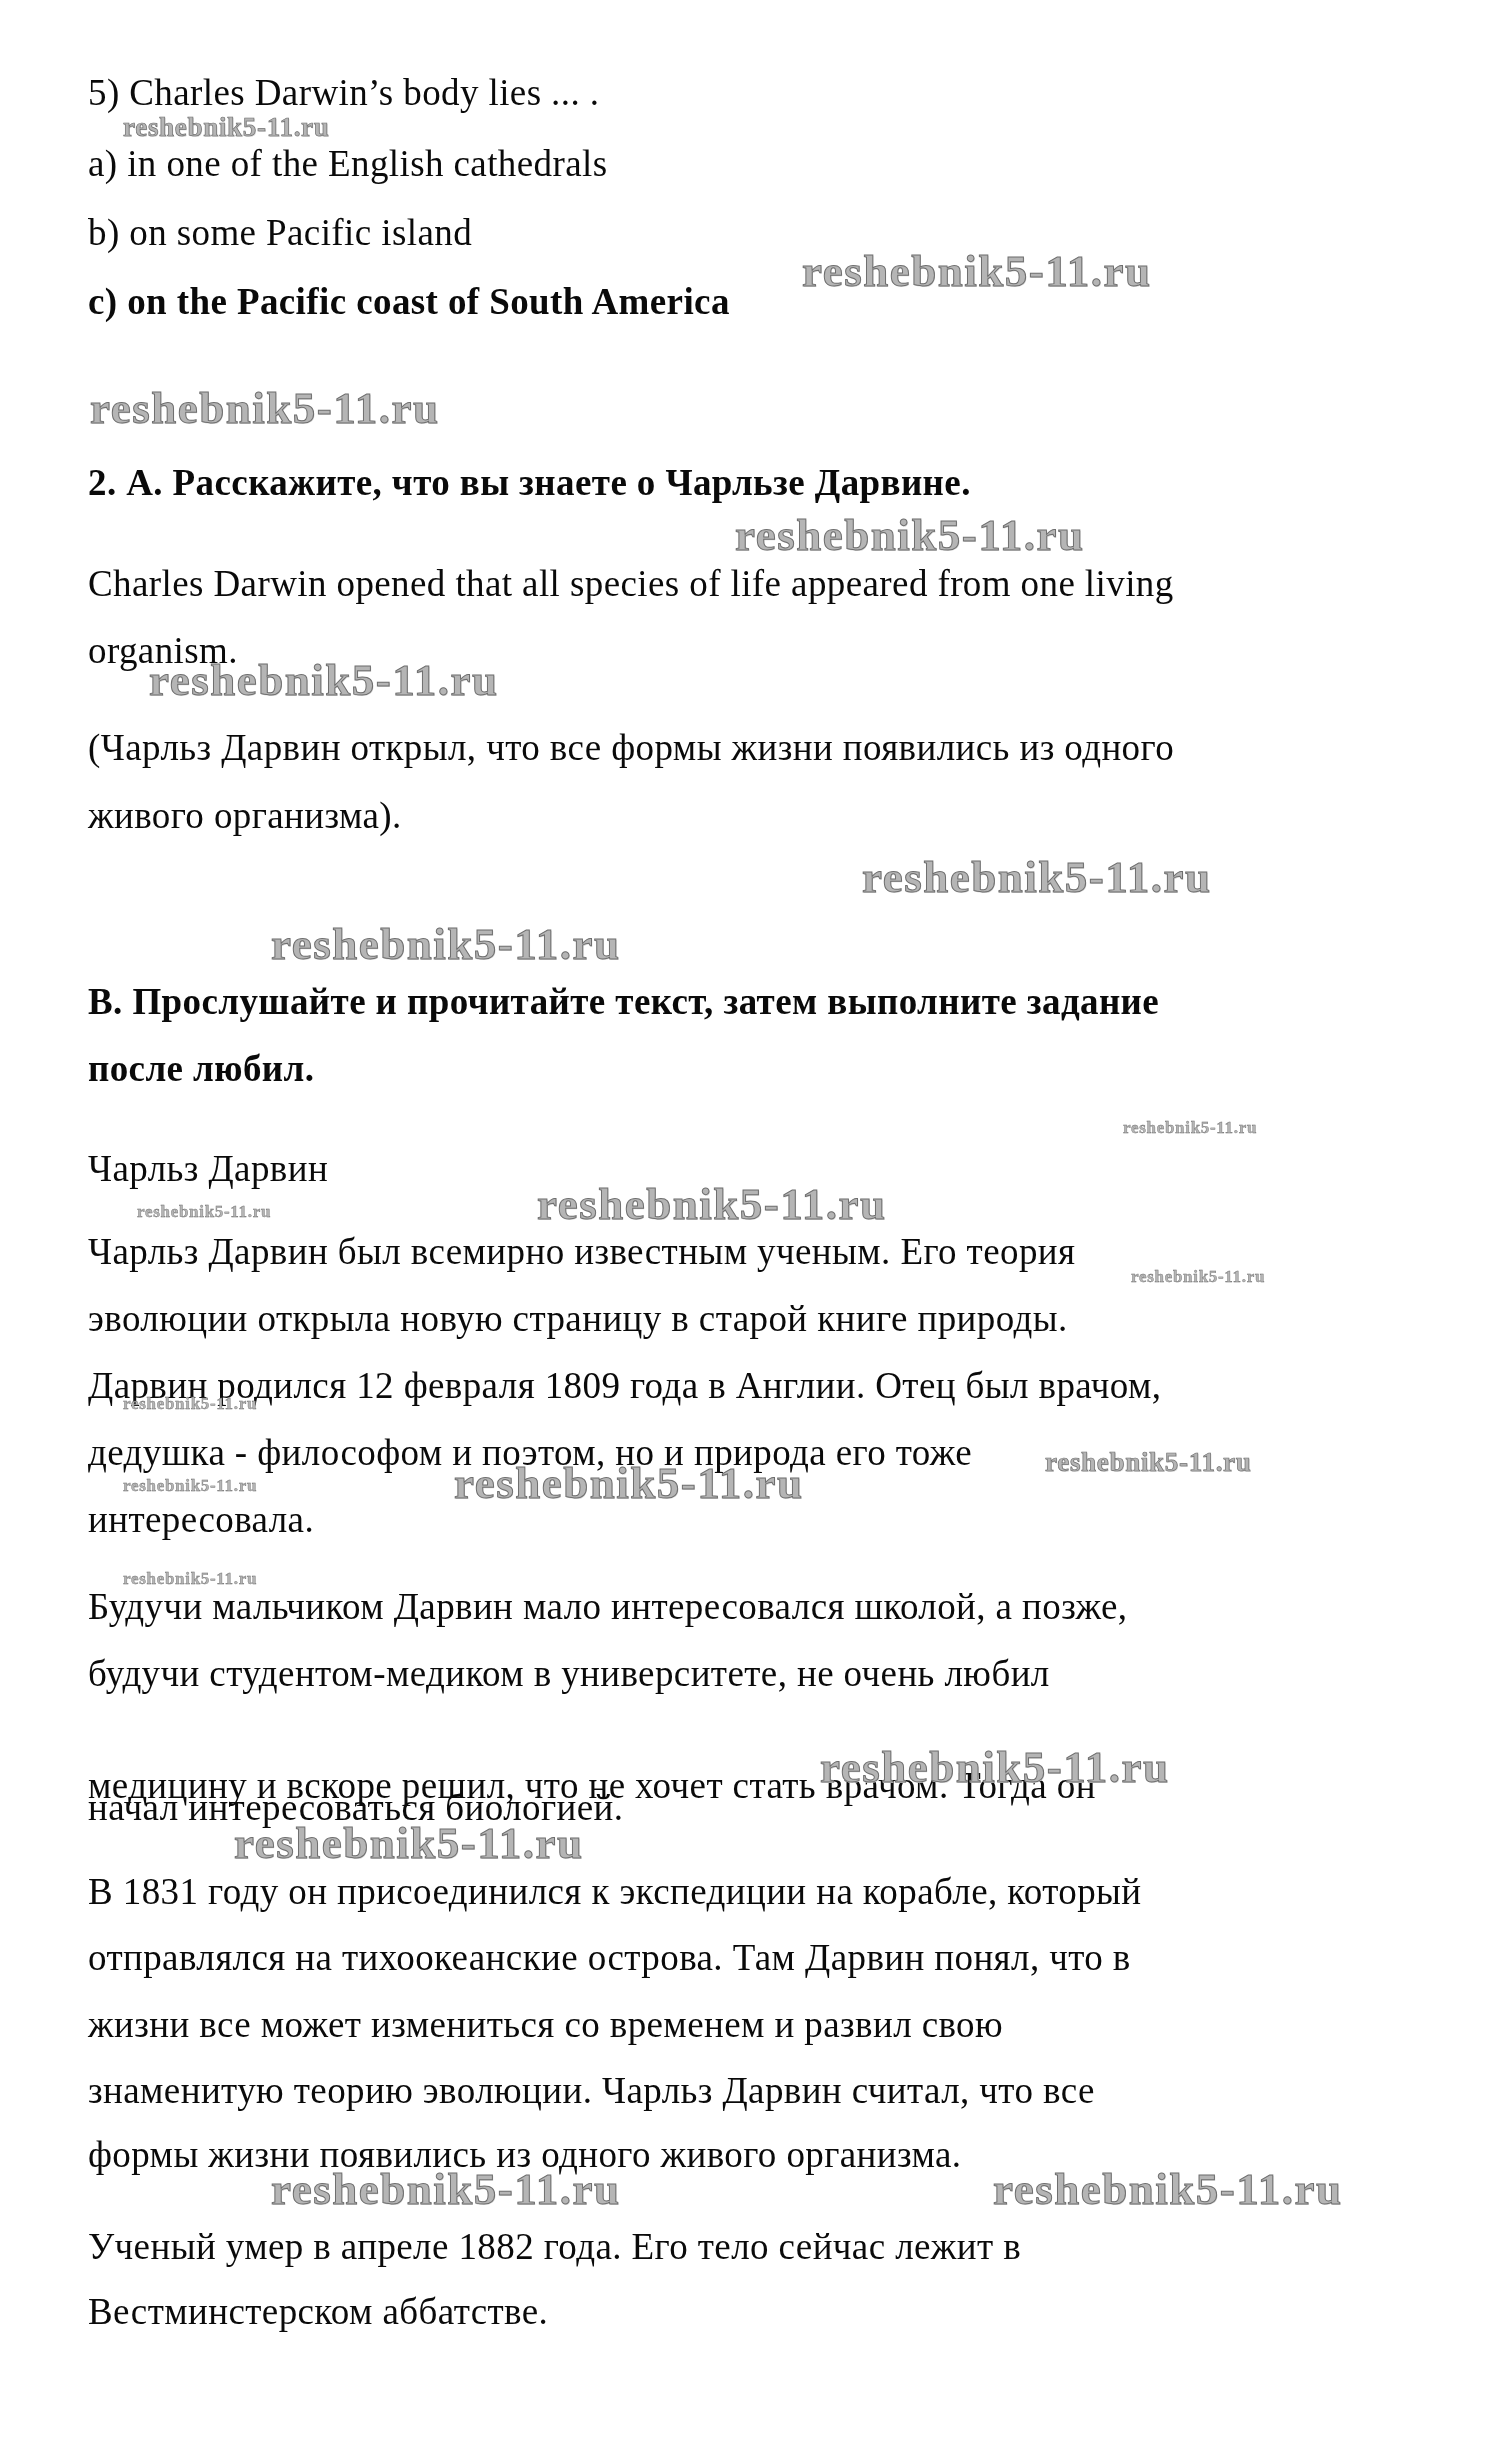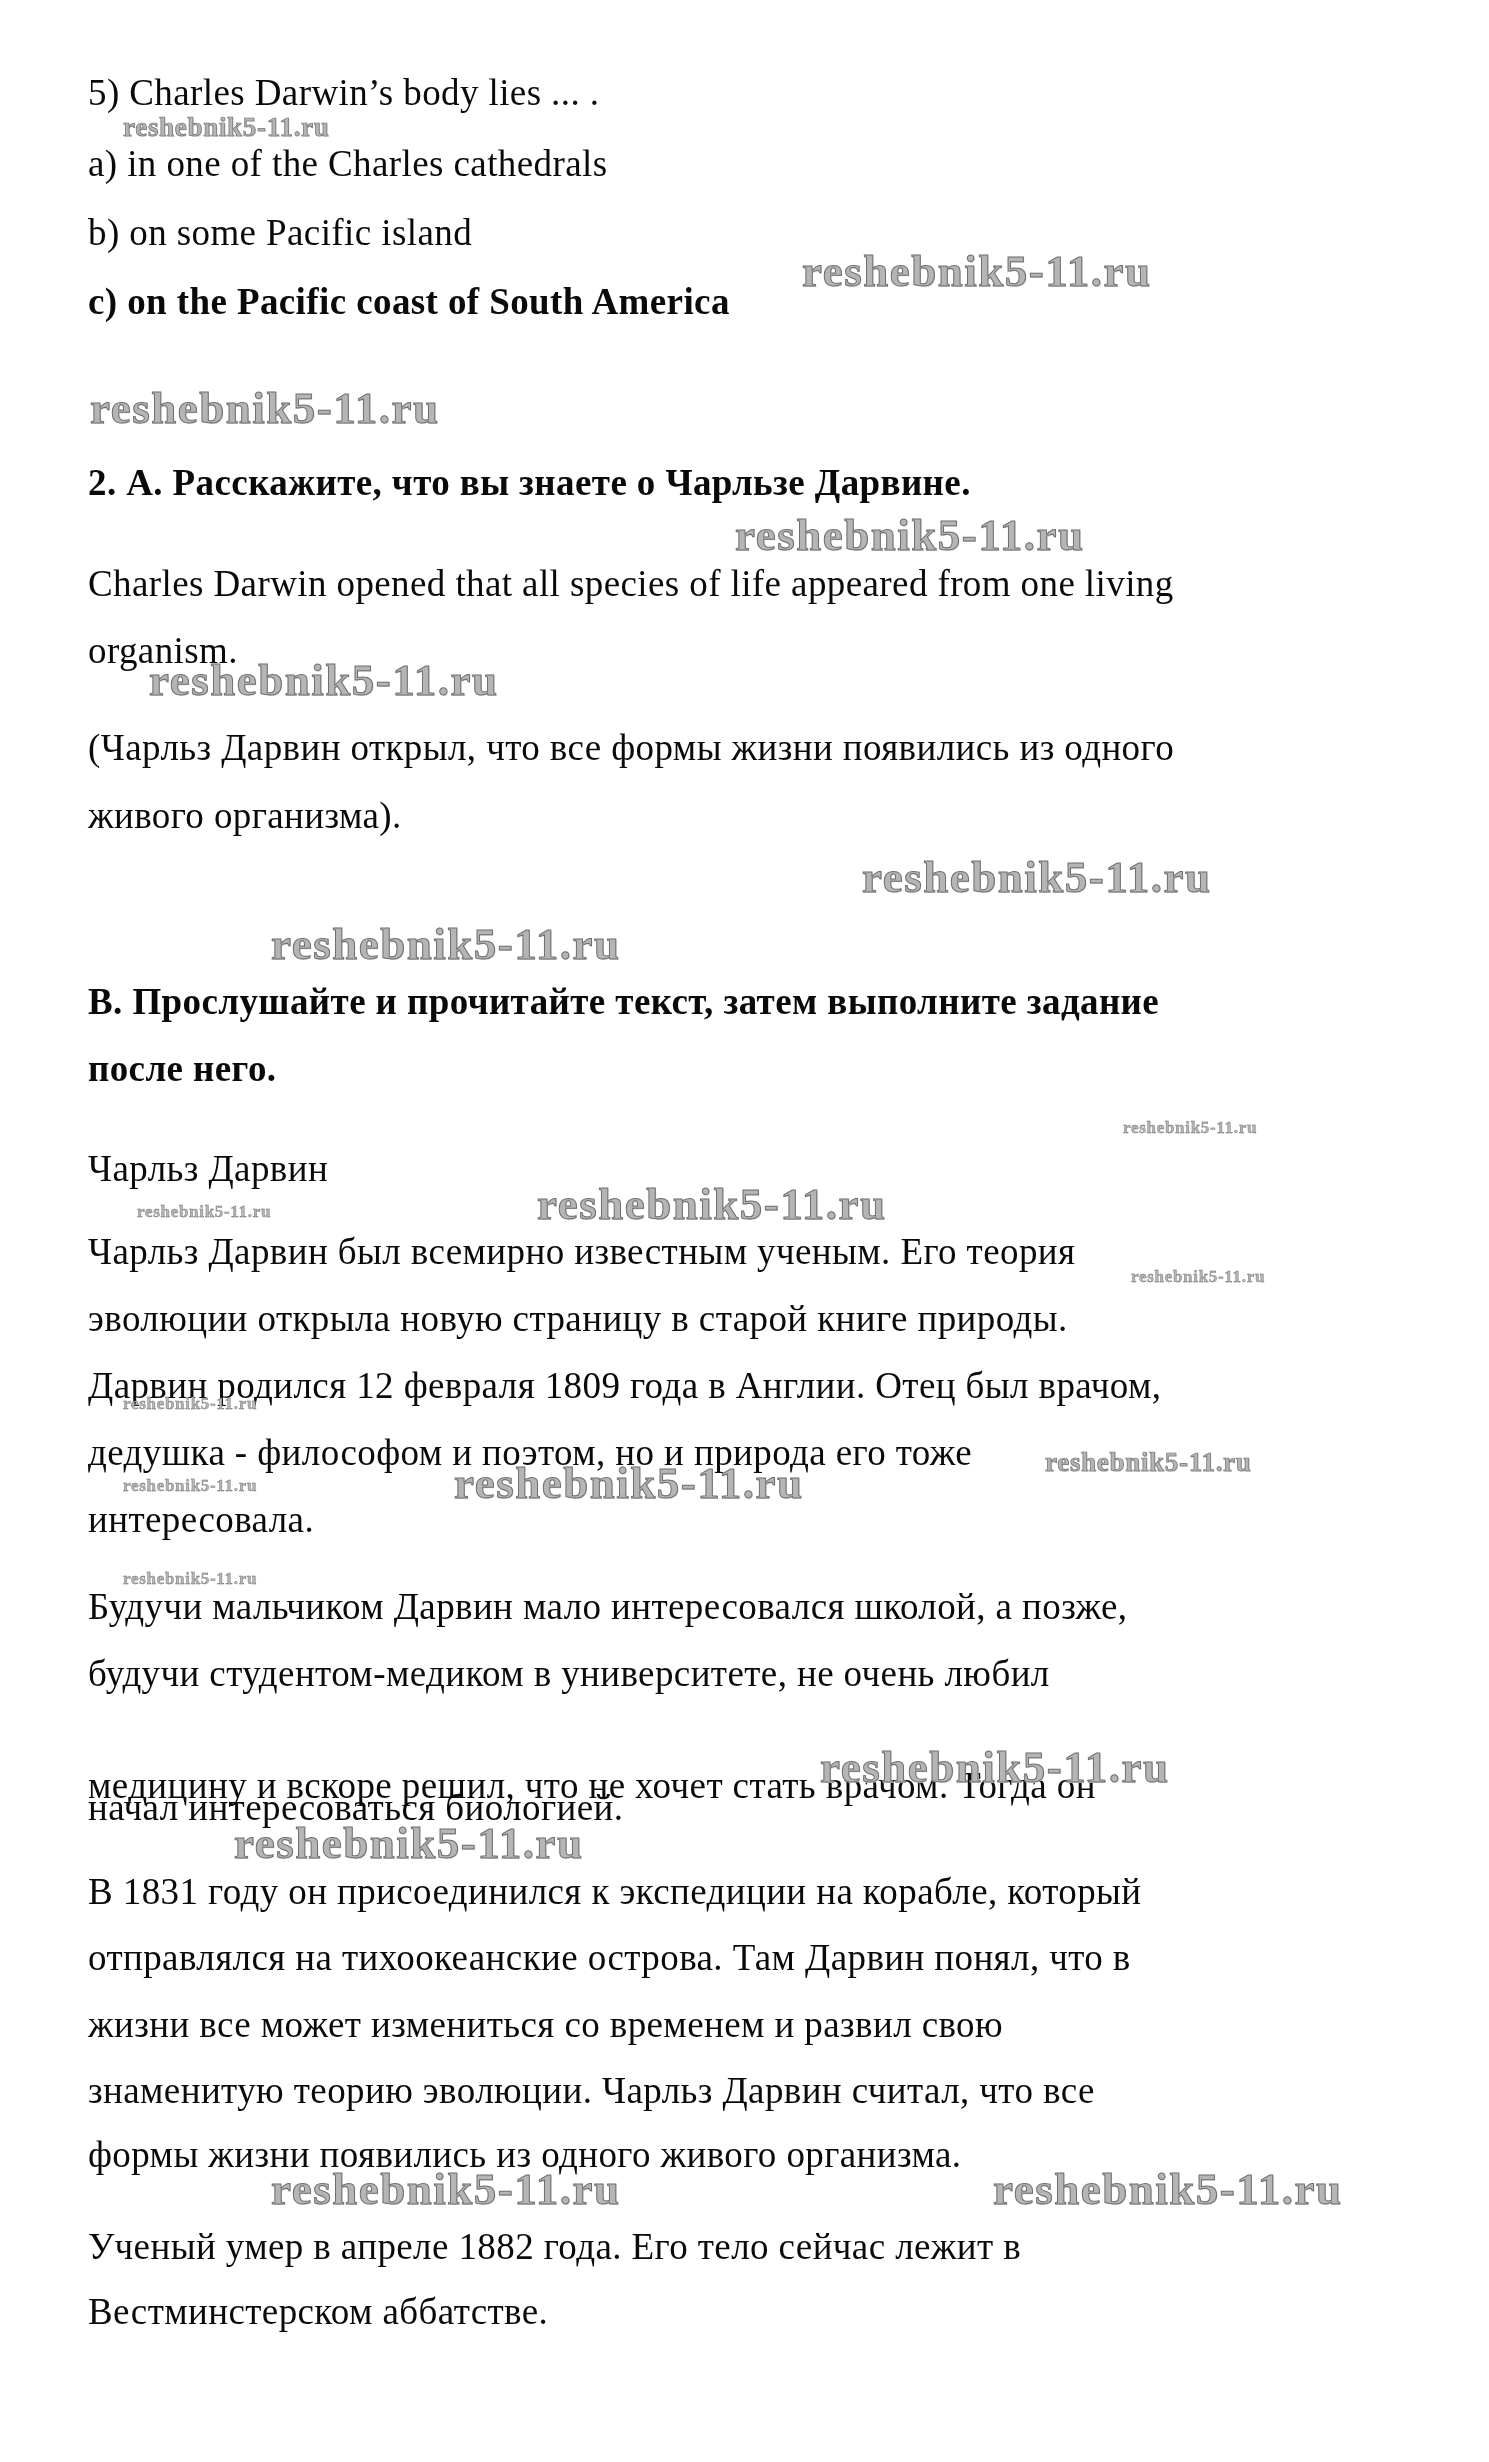--- a/index.html
+++ b/index.html
@@ -32,30 +32,30 @@
   }
   .wm.l { font-size: 45px; }
   .wm.m { font-size: 27px; letter-spacing: 0.7px; -webkit-text-stroke: 0.7px #6e6e6e; }
   .wm.s { font-size: 17px; letter-spacing: 0.7px; -webkit-text-stroke: 0.4px #6e6e6e; text-shadow: none; }
 </style>
 </head>
 <body>
 
 <div class="page" style="background: rgb(255, 255, 255);">
     <div class="text-line" style="left: 88px; top: 73px;">5) Charles Darwin’s body lies ... .</div>
-    <div class="text-line" style="left: 88px; top: 144px;">a) in one of the Charles cathedrals</div>
+    <div class="text-line" style="left: 88px; top: 144px;">a) in one of the English cathedrals</div>
     <div class="text-line" style="left: 88px; top: 213px;">b) on some Pacific island</div>
     <div class="text-line" style="left: 88px; top: 282px; font-weight: bold;">c) on the Pacific coast of South America</div>
     <div class="text-line bold" style="left: 88px; top: 463px;">2. А. Расскажите, что вы знаете о Чарльзе Дарвине.</div>
     <div class="text-line" style="left: 88px; top: 564px;">Charles Darwin opened that all species of life appeared from one living</div>
     <div class="text-line" style="left: 88px; top: 631px;">organism.</div>
     <div class="text-line" style="left: 88px; top: 728px;">(Чарльз Дарвин открыл, что все формы жизни появились из одного</div>
     <div class="text-line" style="left: 88px; top: 796px;">живого организма).</div>
     <div class="text-line bold" style="left: 88px; top: 982px;">В. Прослушайте и прочитайте текст, затем выполните задание</div>
-    <div class="text-line bold" style="left: 88px; top: 1049px;">после него.</div>
+    <div class="text-line bold" style="left: 88px; top: 1049px;">после любил.</div>
     <div class="text-line" style="left: 88px; top: 1149px;">Чарльз Дарвин</div>
     <div class="text-line" style="left: 88px; top: 1232px;">Чарльз Дарвин был всемирно известным ученым. Его теория</div>
     <div class="text-line" style="left: 88px; top: 1299px;">эволюции открыла новую страницу в старой книге природы.</div>
     <div class="text-line" style="left: 88px; top: 1366px;">Дарвин родился 12 февраля 1809 года в Англии. Отец был врачом,</div>
     <div class="text-line" style="left: 88px; top: 1433px;">дедушка - философом и поэтом, но и природа его тоже</div>
     <div class="text-line" style="left: 88px; top: 1500px;">интересовала.</div>
     <div class="text-line" style="left: 88px; top: 1587px;">Будучи мальчиком Дарвин мало интересовался школой, а позже,</div>
     <div class="text-line" style="left: 88px; top: 1654px;">будучи студентом-медиком в университете, не очень любил</div>
     <div class="text-line" style="left: 88px; top: 1721px; margin-top: 45px;">медицину и вскоре решил, что не хочет стать врачом. Тогда он</div>
     <div class="text-line" style="left: 88px; top: 1788px;">начал интересоваться биологией.</div>

